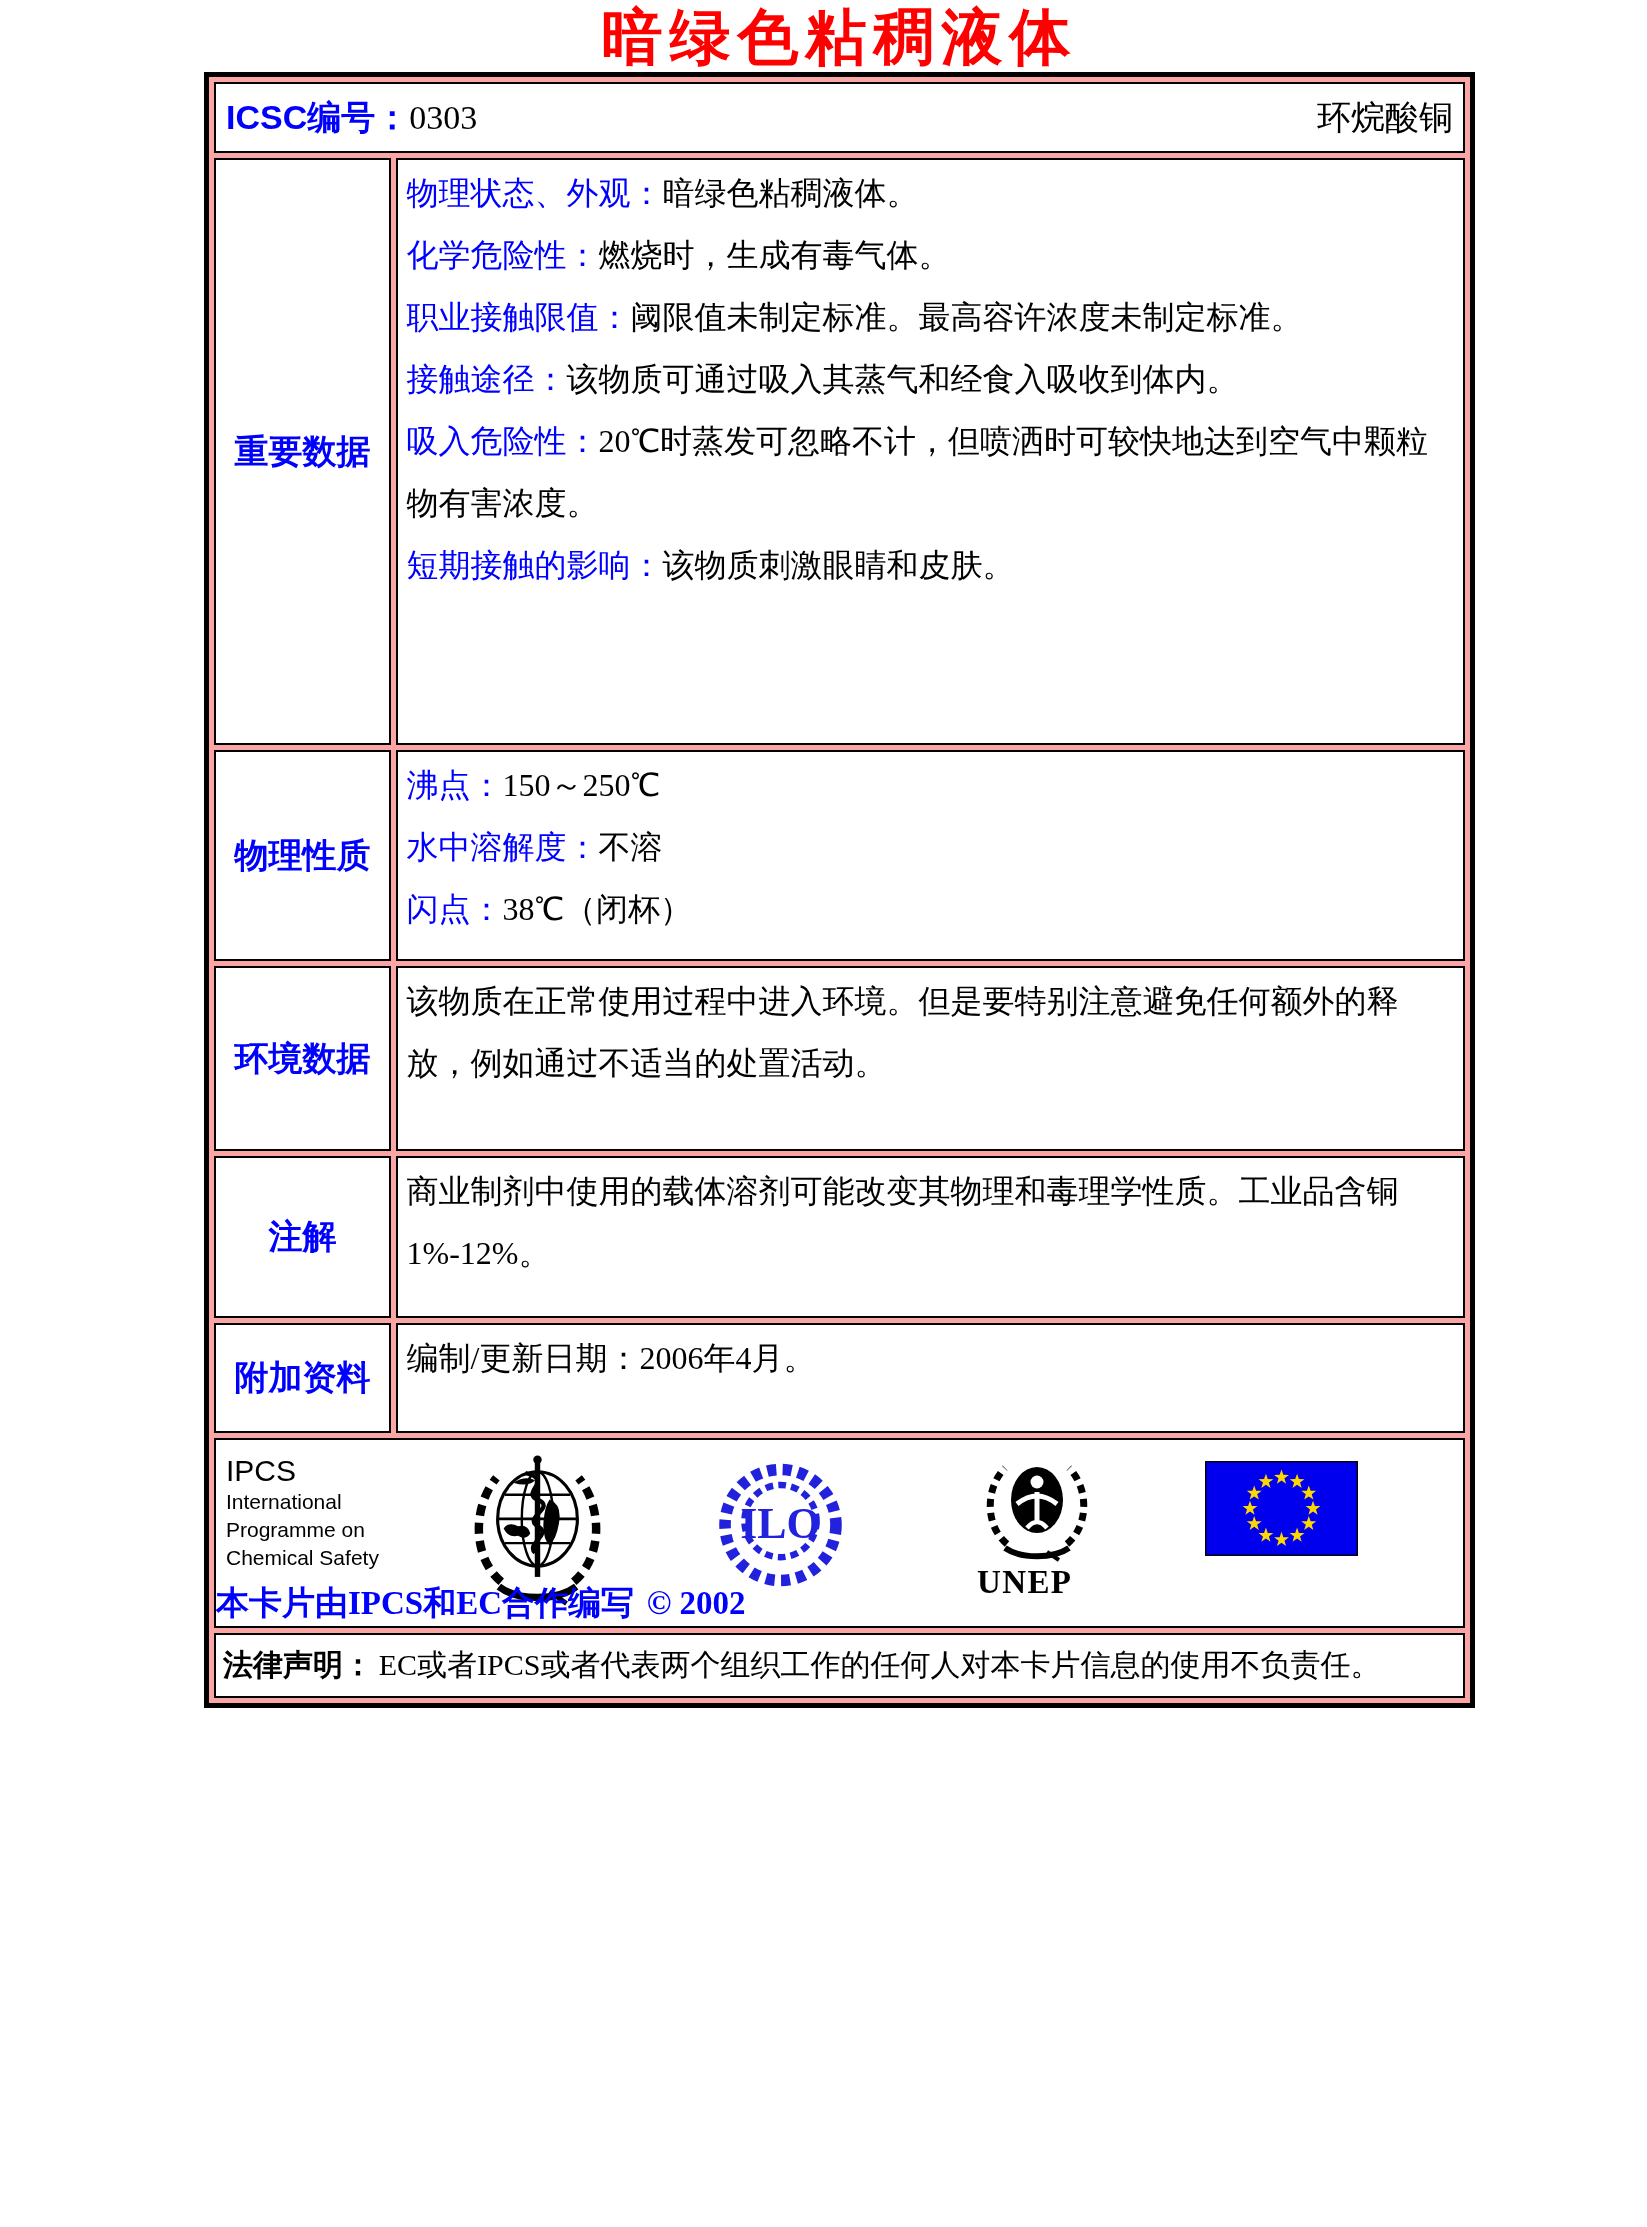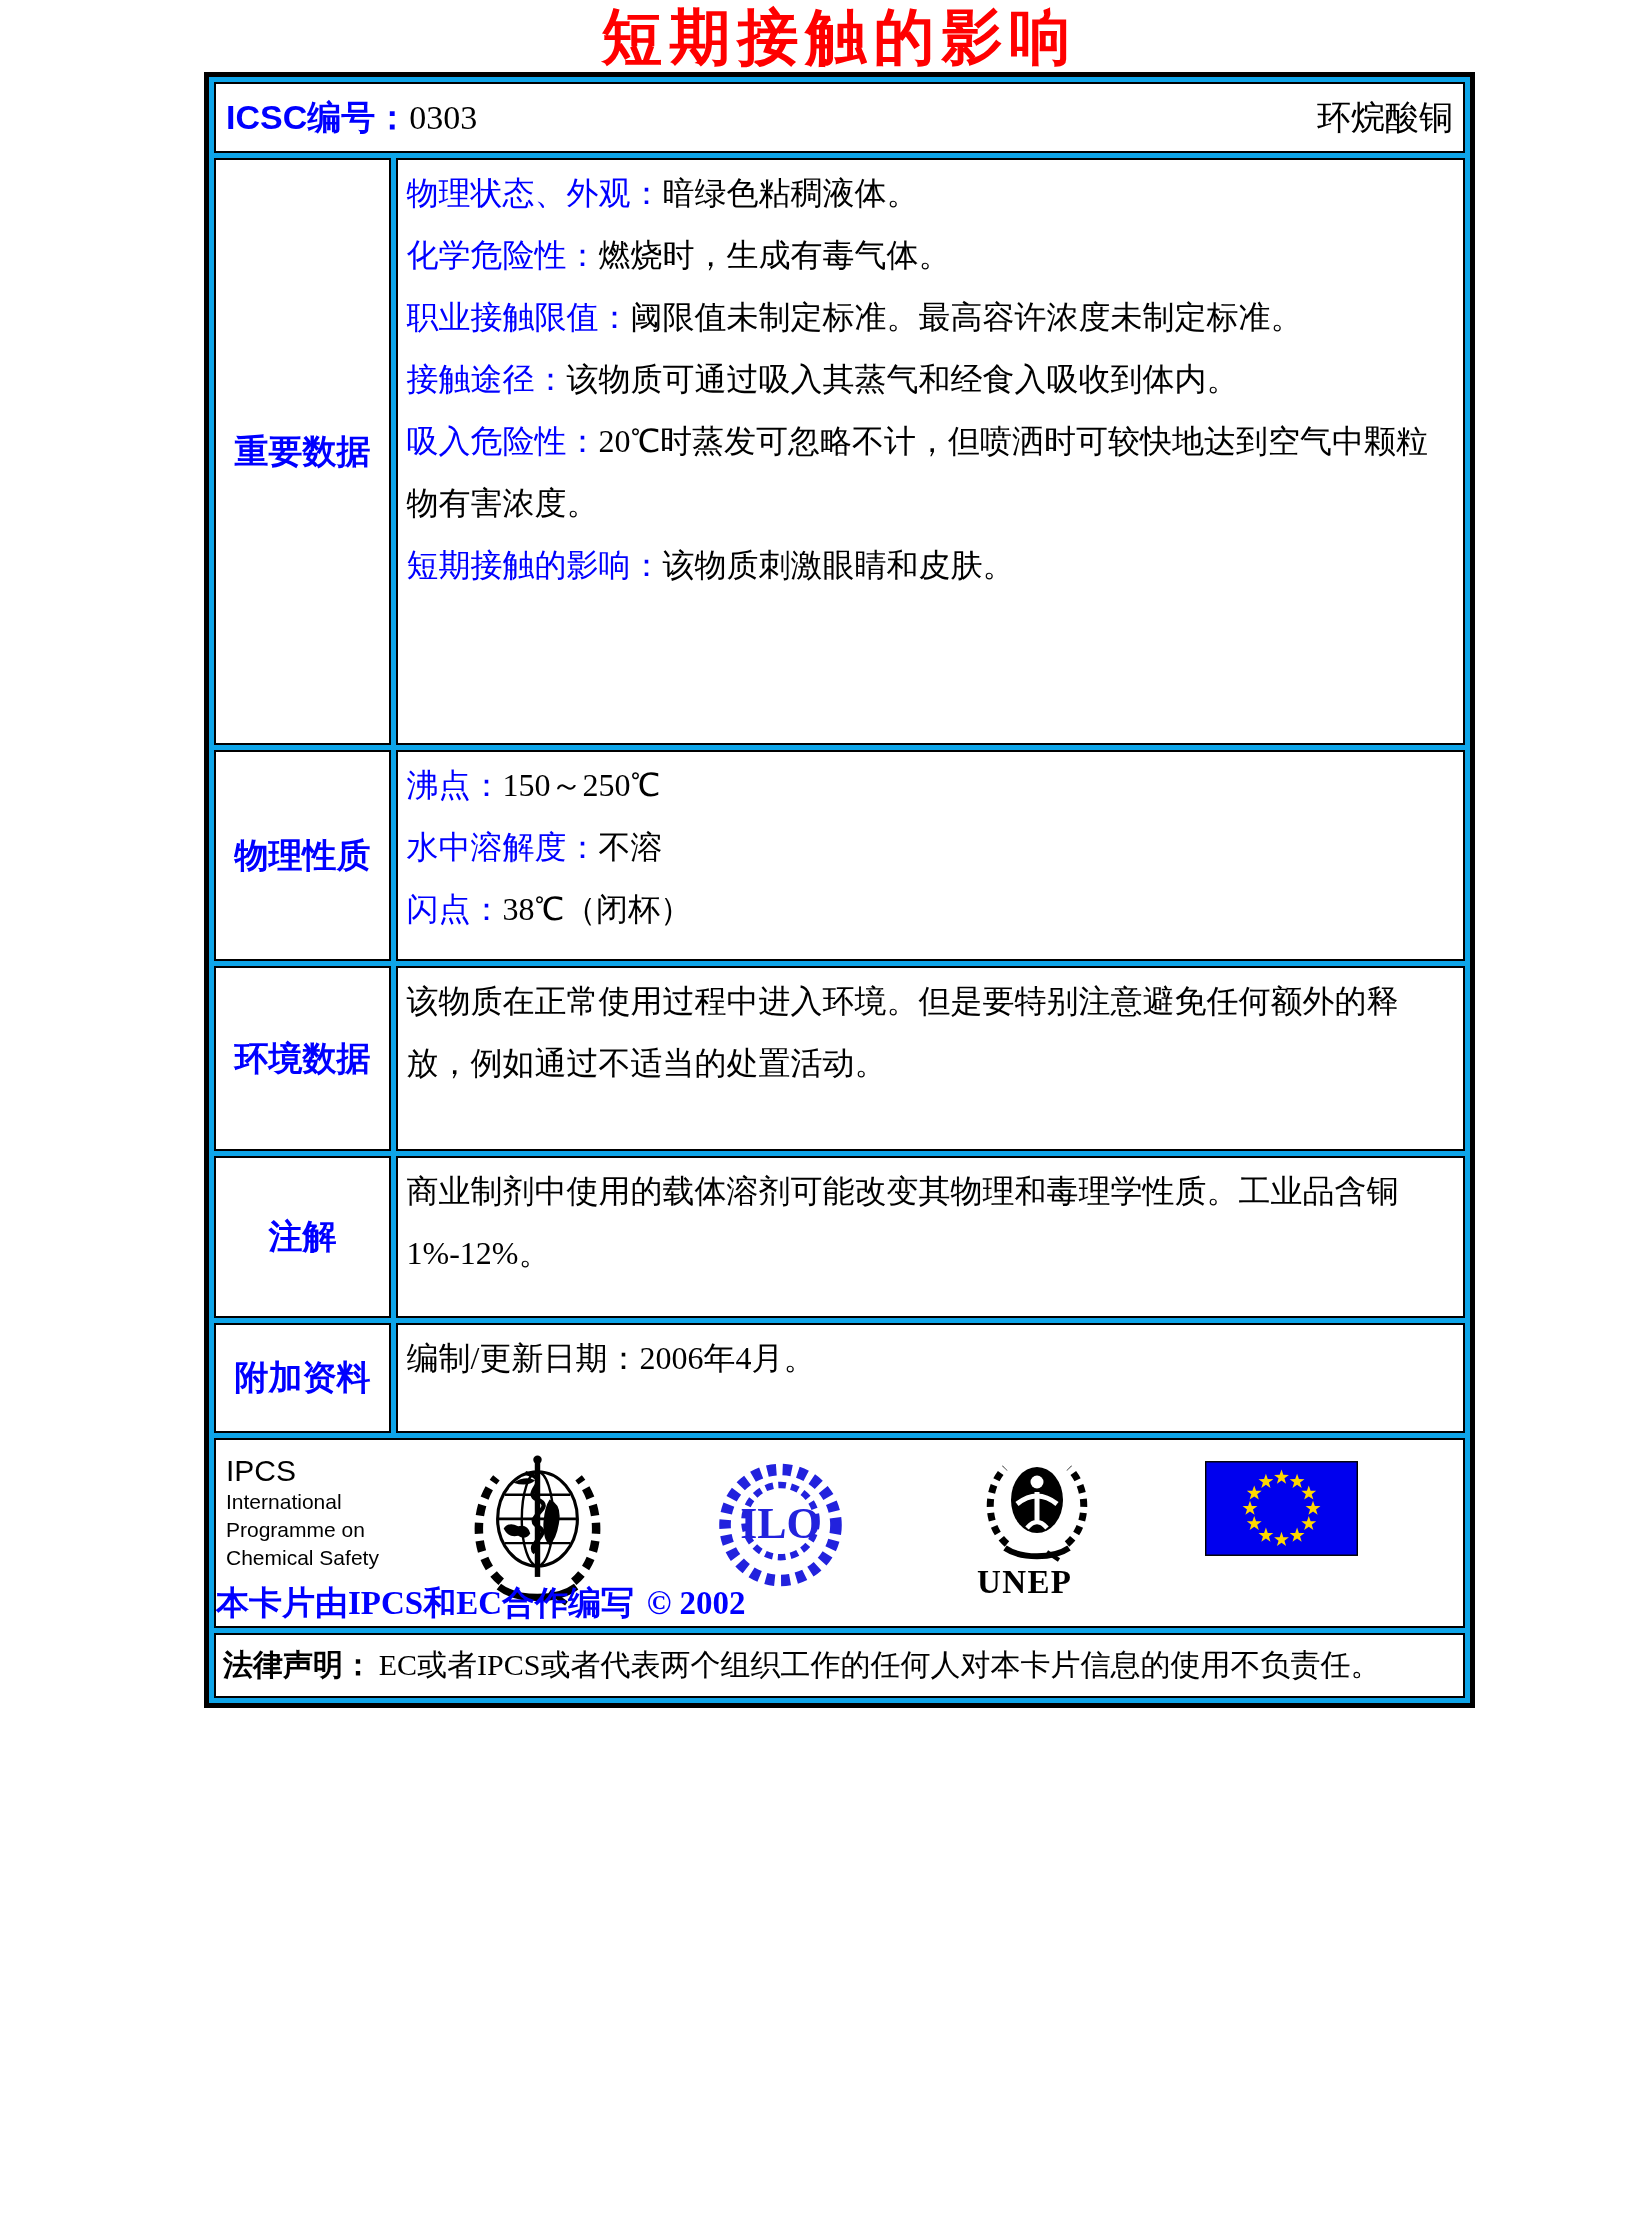--- a/index.html
+++ b/index.html
@@ -27,21 +27,21 @@
     white-space: nowrap;
   }
   table.card {
     margin-left: 204px;
     margin-top: 1.4px;
     width: 1271px;
     border: 5px solid #000000;
     border-collapse: separate;
     border-spacing: 5px;
     table-layout: fixed;
-    background: #0ea5e9;
+    background: #fca5a5;
   }
   table.card td {
     border: 2.8px solid #000000;
     background: #ffffff;
     box-sizing: border-box;
   }
   col.c-label { width: 177px; }
   
   td.hdr {
     height: 71px;
@@ -131,21 +131,21 @@
     font-family: "Liberation Sans", sans-serif;
     font-weight: bold;
     color: #000000;
     margin-right: 5.7px;
   }
   svg text { font-family: "Liberation Serif", serif; }
 </style>
 </head>
 <body>
 
-<div class="doc-title">短期接触的影响</div>
+<div class="doc-title">暗绿色粘稠液体</div>
 
 <table class="card">
   <colgroup>
       <col class="c-label">
       <col>
     </colgroup>
 
   <tbody>
       <tr>
     <td class="hdr" colspan="2">

